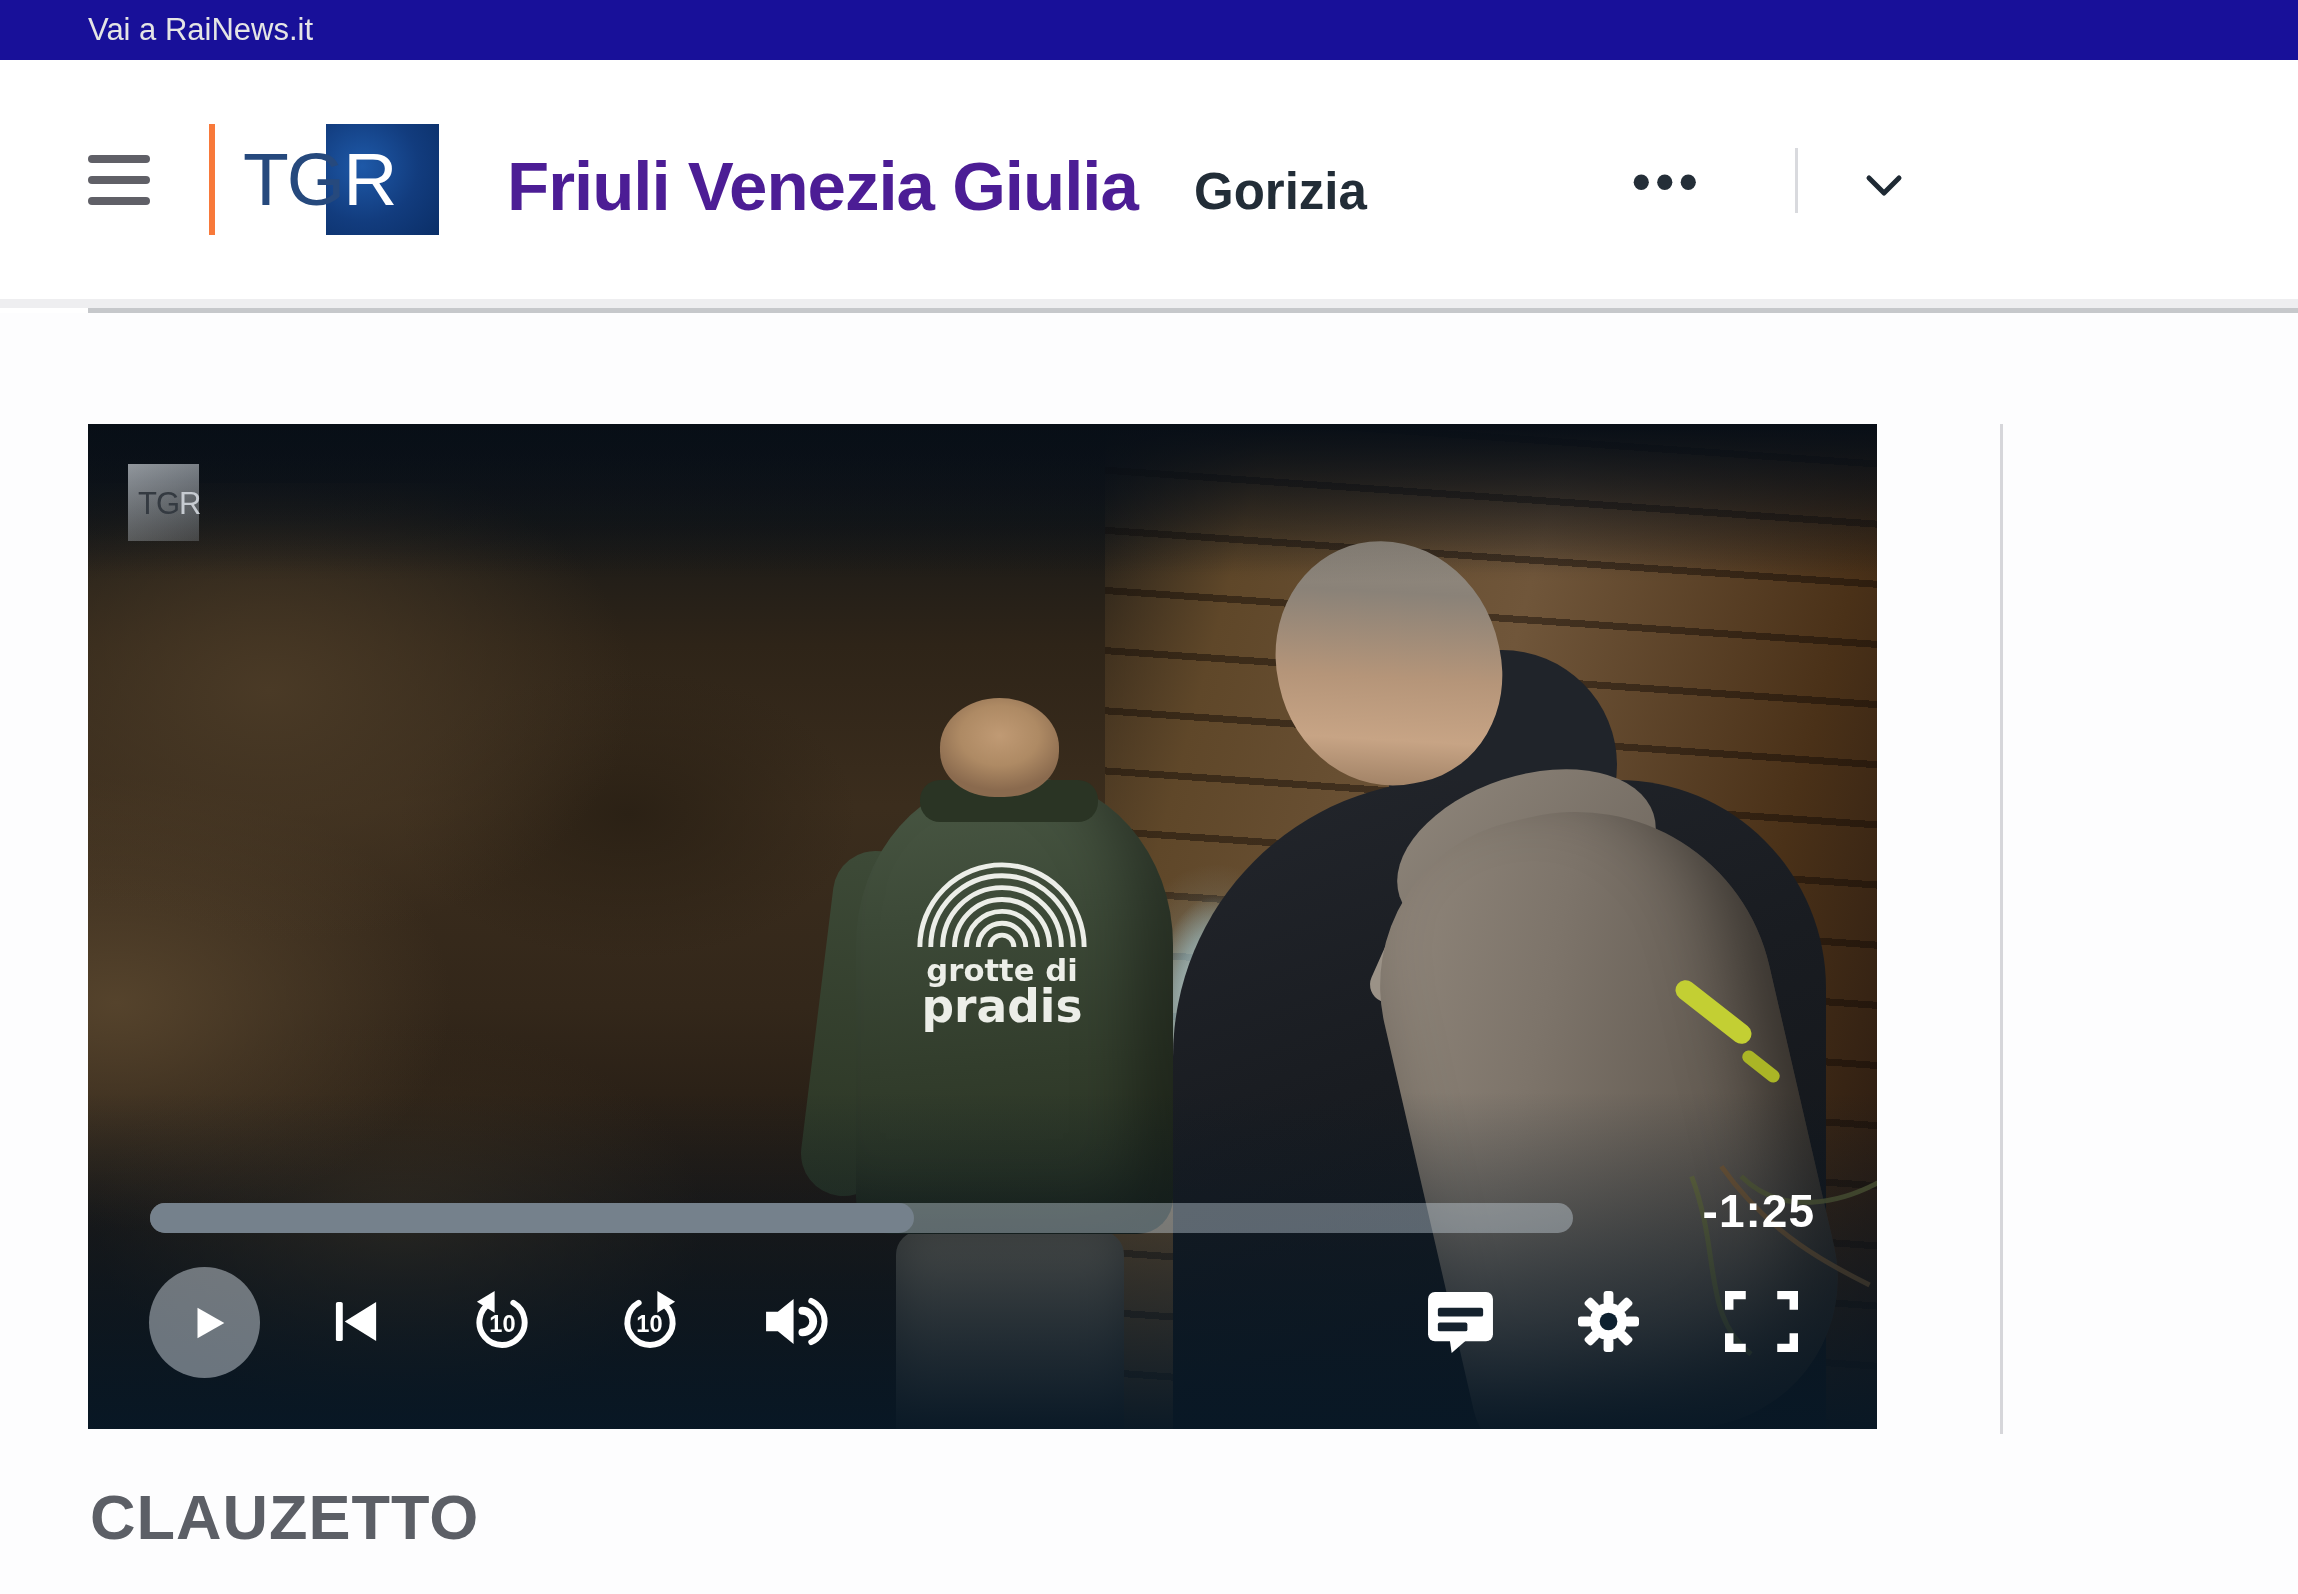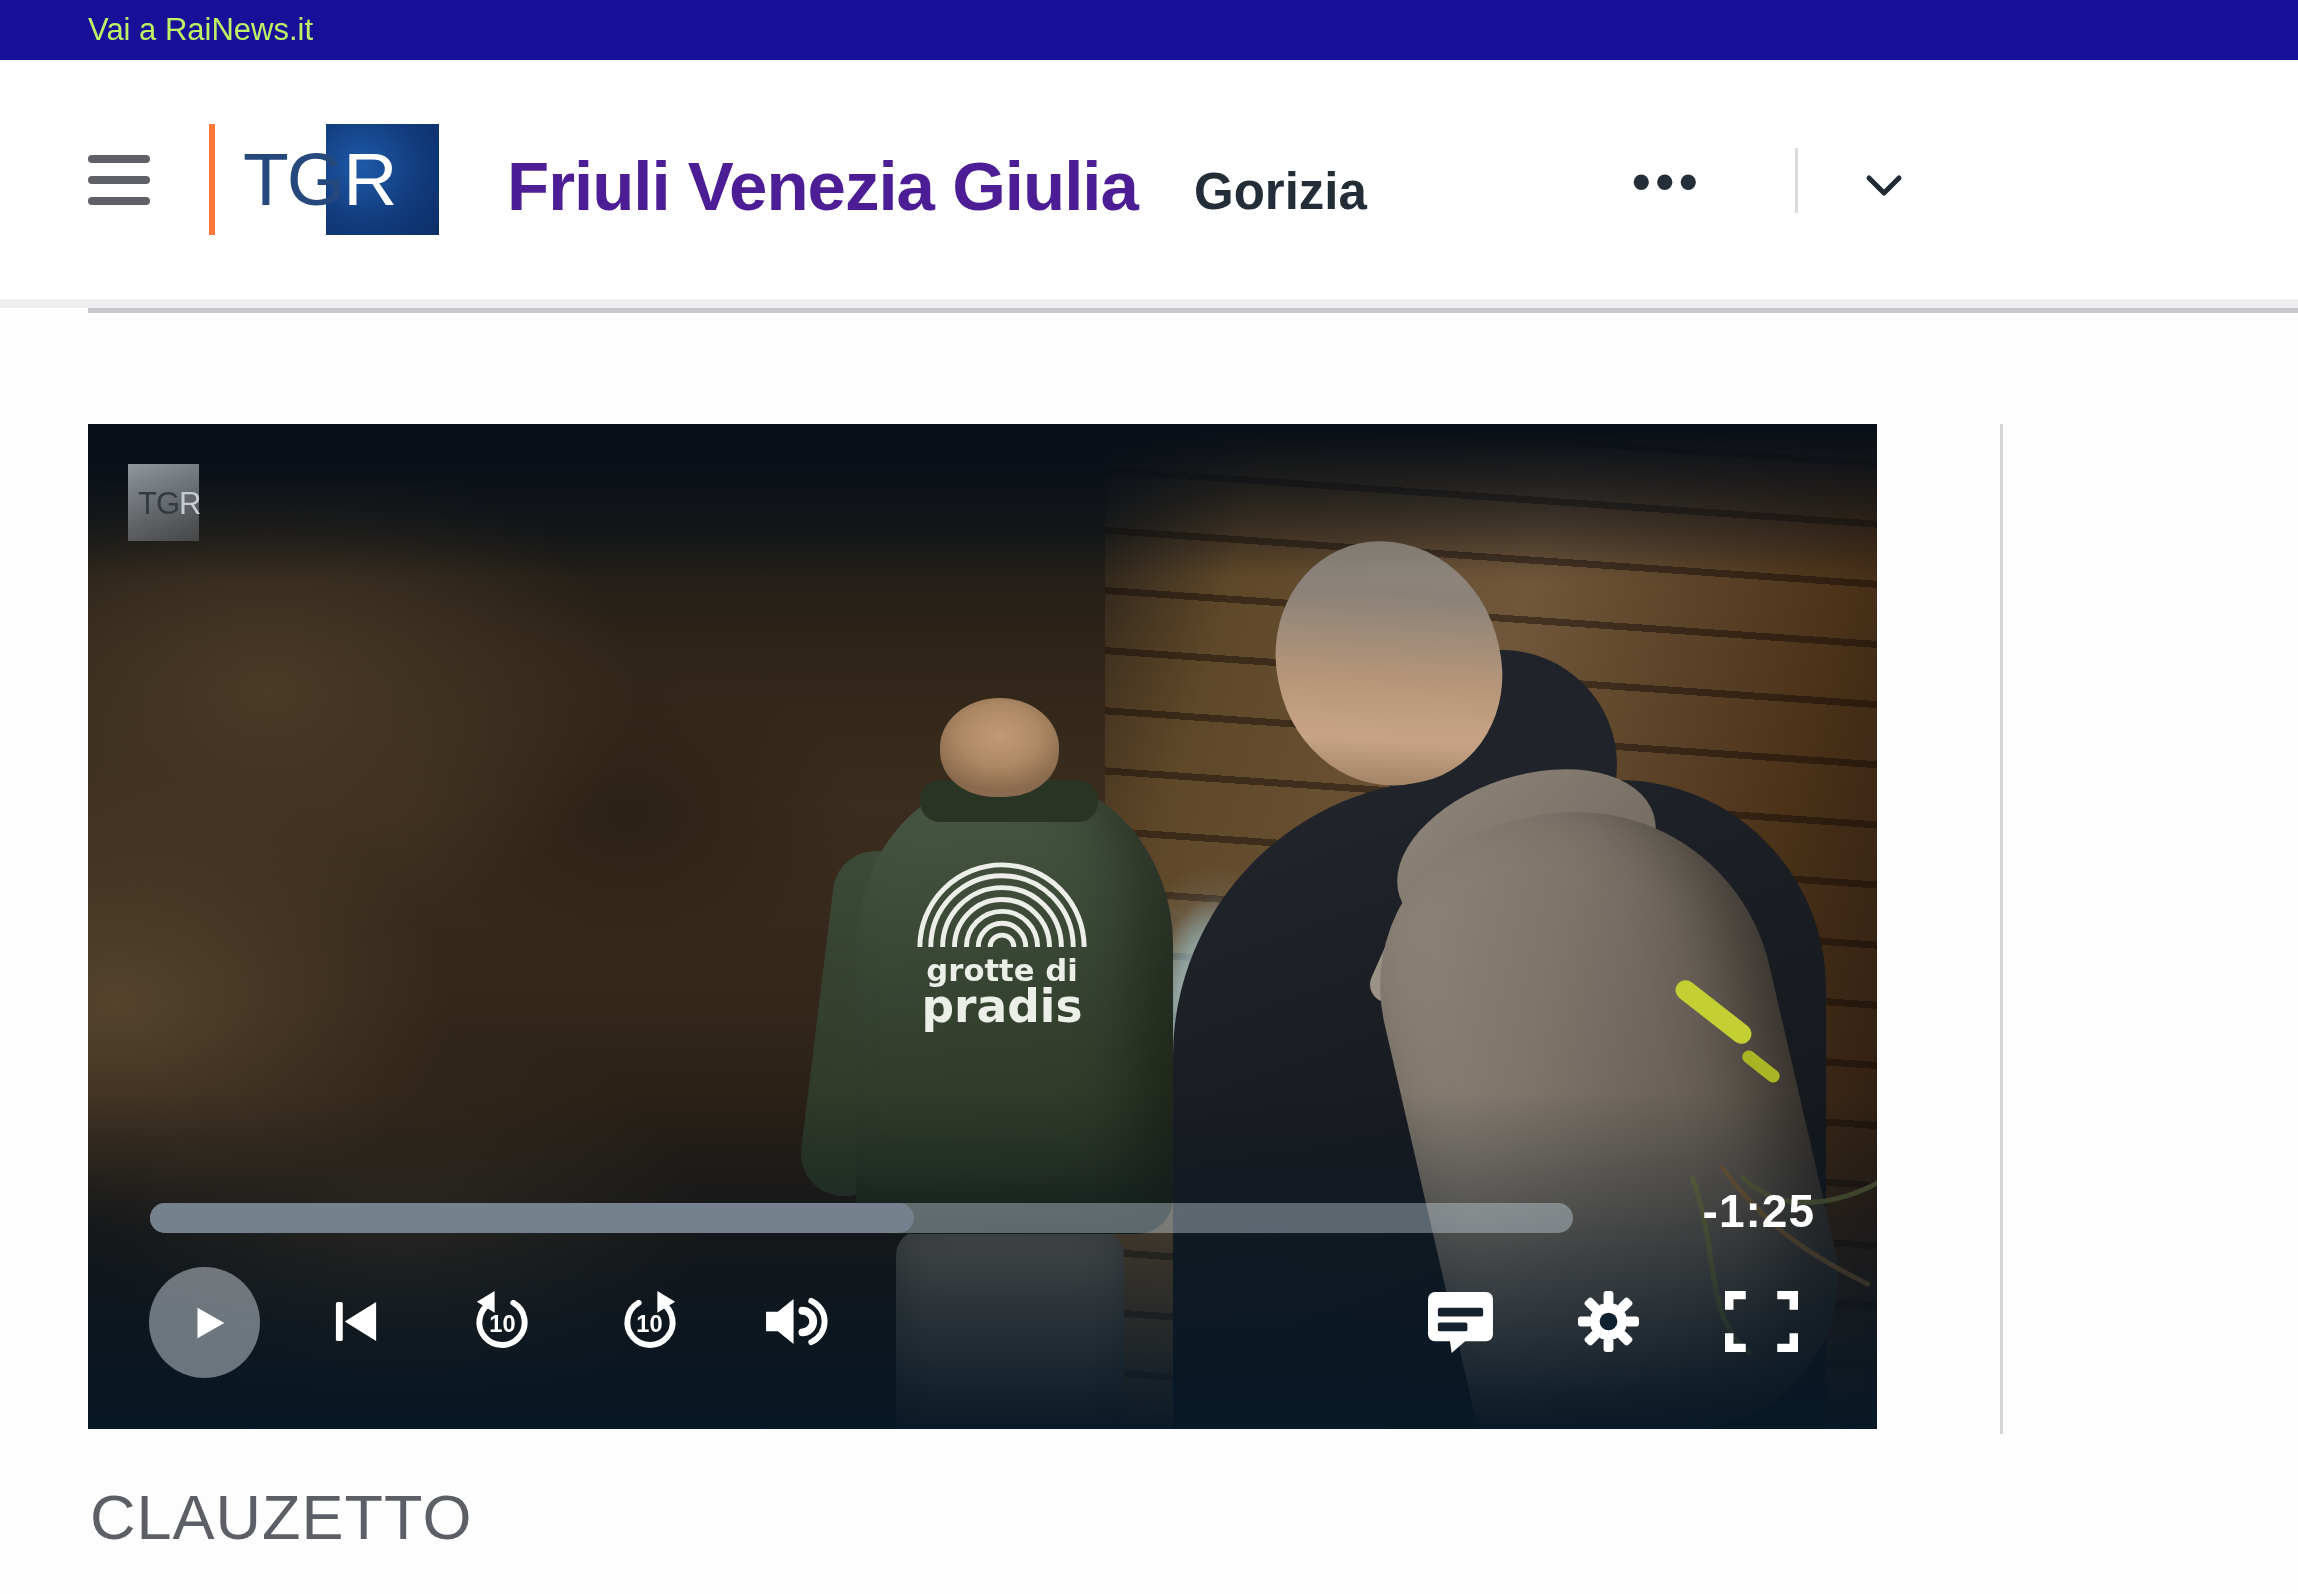--- a/index.html
+++ b/index.html
@@ -4,21 +4,21 @@
 <style>
   html,body{margin:0;padding:0;background:#ffffff;}
   body{
     width:2299px;height:1595px;position:relative;overflow:hidden;
     font-family:"Liberation Sans","DejaVu Sans",sans-serif;
     -webkit-font-smoothing:antialiased;
   }
   
   .topbar{position:absolute;left:0;top:0;width:2299px;height:60px;background:#181099;}
   .topbar-link{position:absolute;left:88px;top:0;height:60px;line-height:60px;
-    color:#bef264;font-size:31px;font-weight:500;cursor:pointer;}
+    color:#e5e5e5;font-size:31px;font-weight:500;cursor:pointer;}
   
   .header{position:absolute;left:0;top:60px;width:2299px;height:239px;background:#ffffff;}
   .hamburger{position:absolute;left:88px;top:95px;width:62px;height:51px;cursor:pointer;}
   .hamburger span{display:block;width:62px;height:8px;border-radius:4px;background:#606067;margin-bottom:13px;}
   .accent-bar{position:absolute;left:209px;top:64px;width:6px;height:111px;background:#f8793a;}
   .logo{position:absolute;left:227px;top:64px;width:212px;height:111px;cursor:pointer;}
   .logo-square{position:absolute;left:99px;top:0;width:113px;height:111px;
     background:radial-gradient(90% 90% at 32% 38%, #1e59a8 0%, #123c7e 55%, #0b2f68 100%);}
   .logo-text{position:absolute;left:16px;top:9px;font-size:75px;font-weight:500;letter-spacing:-2px;line-height:93px;white-space:nowrap;}
   .logo-tg{color:#26497d;}
@@ -105,21 +105,21 @@
   .ic-prev{left:243px;top:872px;width:51px;height:51px;}
   .ic-rew{left:383px;top:866px;width:63px;height:63px;}
   .ic-fwd{left:530px;top:866px;width:63px;height:63px;}
   .ic-vol{left:674px;top:870px;width:71px;height:55px;}
   .ic-subs{left:1340px;top:868px;width:65px;height:61px;}
   .ic-gear{left:1490px;top:867px;width:61px;height:61px;}
   .ic-fs{left:1637px;top:867px;width:73px;height:61px;}
   
   .col-divider{position:absolute;left:2000px;top:424px;width:3px;height:1010px;background:#d6d6da;}
   
-  .kicker{position:absolute;left:90px;top:1481px;font-size:63px;font-weight:400;color:#5c5f66;letter-spacing:1px;}
+  .kicker{position:absolute;left:90px;top:1481px;font-size:63px;font-weight:700;color:#5c5f66;letter-spacing:1px;}
 </style>
 </head>
 <body>
 
 <div class="topbar">
   <span class="topbar-link">Vai a RaiNews.it</span>
 </div>
 
 <div class="header">
   <div class="hamburger">

